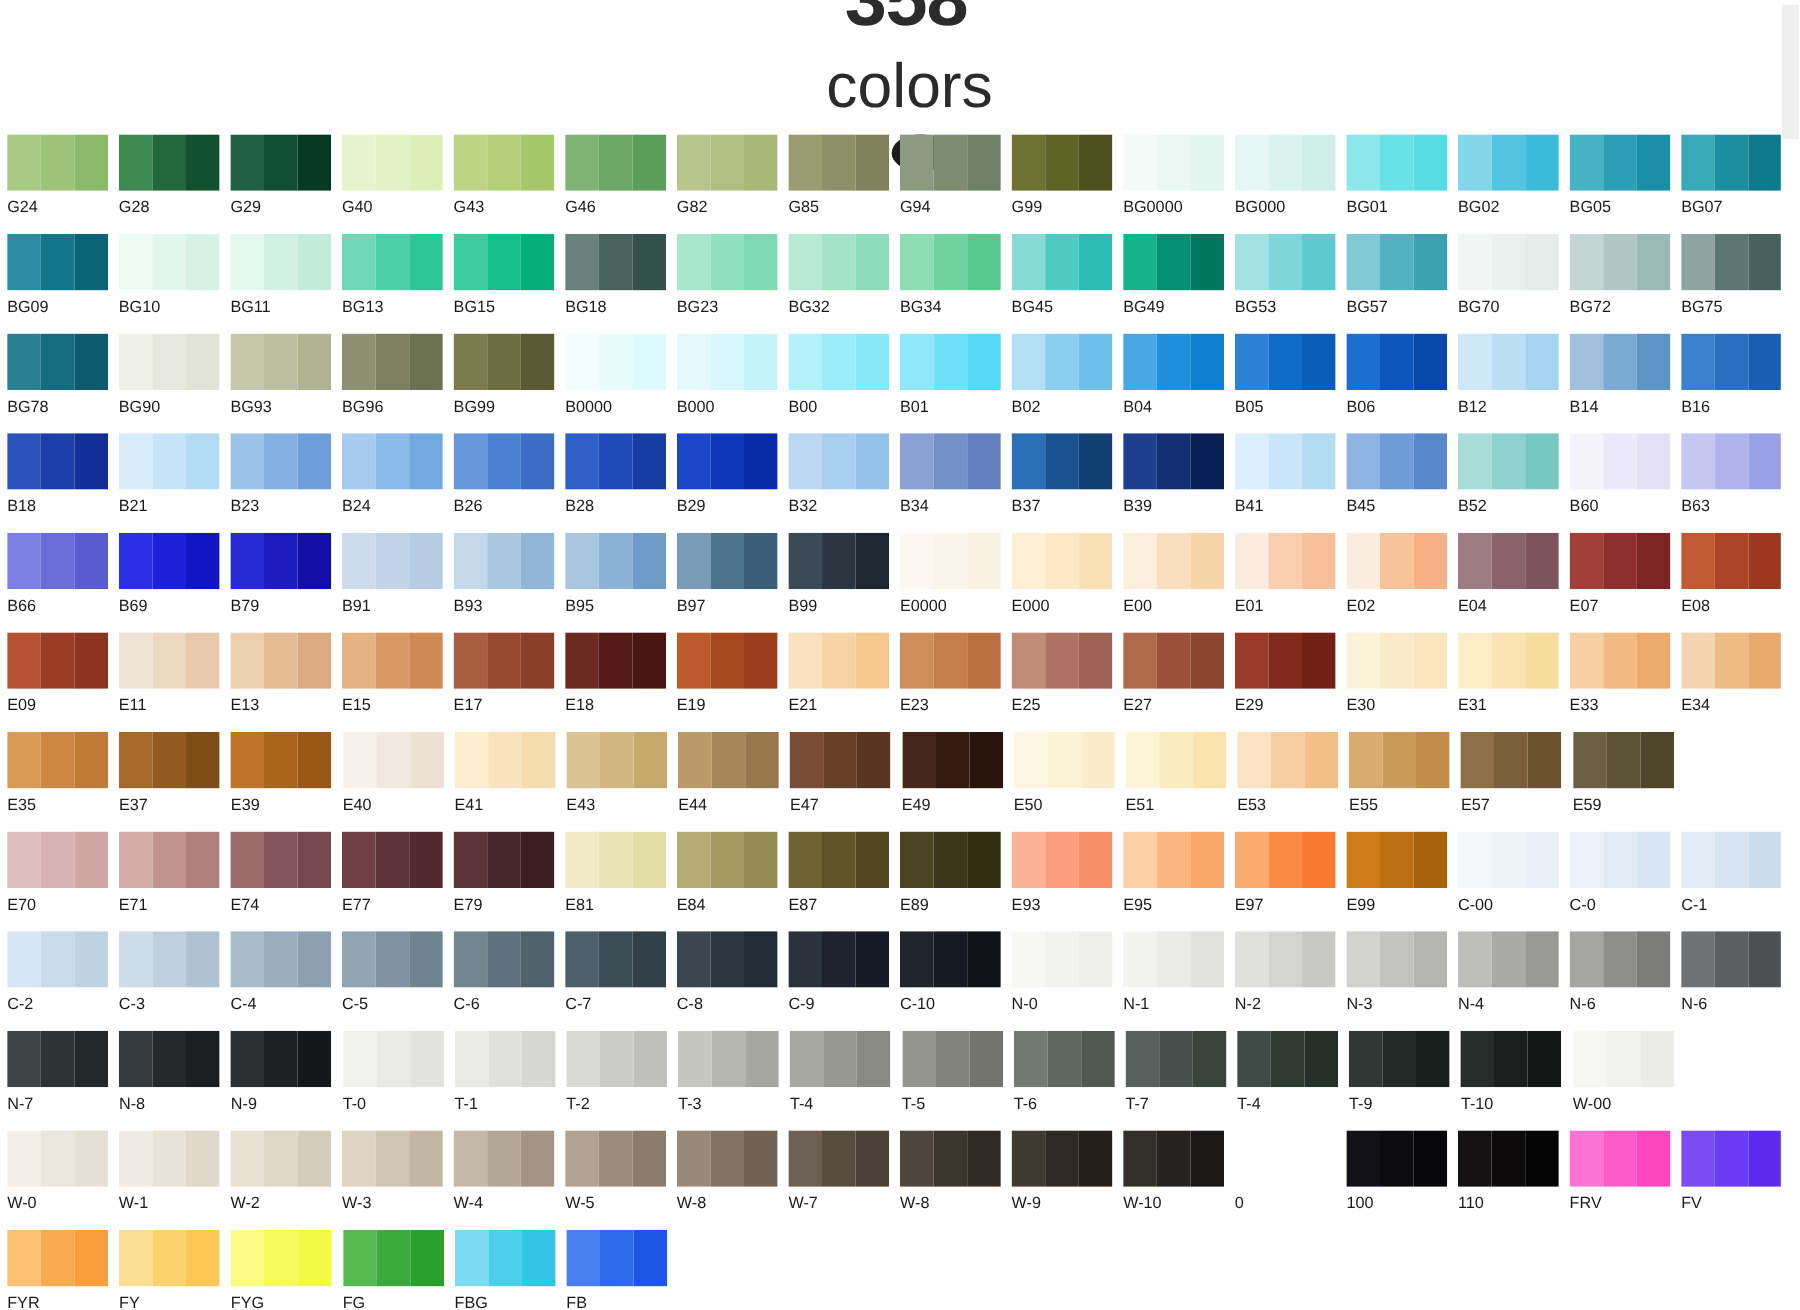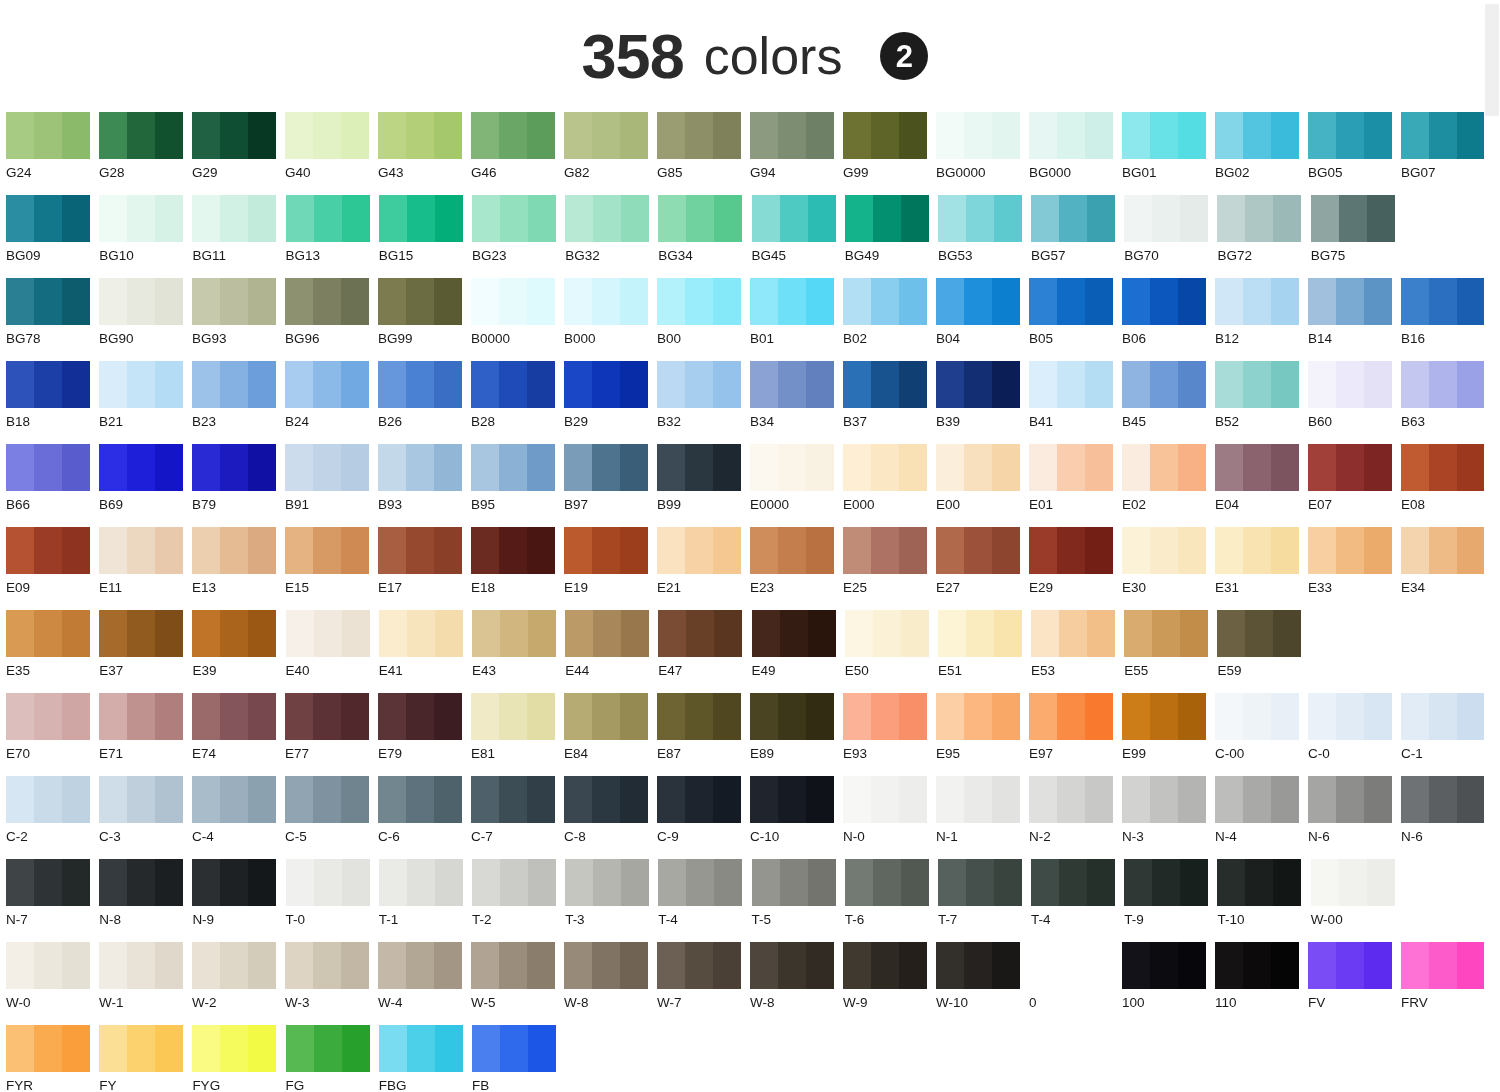--- a/index.html
+++ b/index.html
@@ -23,20 +23,21 @@
   }
 
   
   #title-bar {
     height: 112px;
     display: flex;
     align-items: center;
     justify-content: center;
     gap: 14px;
     padding-left: 10px;
+    flex-direction: column;
   }
   #title-count {
     font-size: 63px;
     font-weight: 700;
     color: #2b2b2b;
     letter-spacing: -1px;
     line-height: 1;
   }
   #title-word {
     font-size: 52px;
@@ -294,20 +295,28 @@
         <div class="swatch-cell">
           <div class="swatch-chip">
             <div class="band" style="background: rgb(62, 203, 158);"></div>
             <div class="band" style="background: rgb(23, 189, 138);"></div>
             <div class="band" style="background: rgb(3, 174, 120);"></div>
           </div>
           <div class="swatch-label">BG15</div>
         </div>
         <div class="swatch-cell">
           <div class="swatch-chip">
+            <div class="band" style="background: rgb(104, 129, 122);"></div>
+            <div class="band" style="background: rgb(72, 98, 92);"></div>
+            <div class="band" style="background: rgb(51, 80, 74);"></div>
+          </div>
+          <div class="swatch-label">BG18</div>
+        </div>
+        <div class="swatch-cell">
+          <div class="swatch-chip">
             <div class="band" style="background: rgb(169, 231, 205);"></div>
             <div class="band" style="background: rgb(147, 224, 191);"></div>
             <div class="band" style="background: rgb(127, 217, 178);"></div>
           </div>
           <div class="swatch-label">BG23</div>
         </div>
         <div class="swatch-cell">
           <div class="swatch-chip">
             <div class="band" style="background: rgb(184, 233, 212);"></div>
             <div class="band" style="background: rgb(163, 227, 199);"></div>
@@ -1000,20 +1009,28 @@
         <div class="swatch-cell">
           <div class="swatch-chip">
             <div class="band" style="background: rgb(217, 171, 110);"></div>
             <div class="band" style="background: rgb(204, 154, 88);"></div>
             <div class="band" style="background: rgb(193, 141, 73);"></div>
           </div>
           <div class="swatch-label">E55</div>
         </div>
         <div class="swatch-cell">
           <div class="swatch-chip">
+            <div class="band" style="background: rgb(141, 112, 72);"></div>
+            <div class="band" style="background: rgb(122, 95, 58);"></div>
+            <div class="band" style="background: rgb(107, 82, 47);"></div>
+          </div>
+          <div class="swatch-label">E57</div>
+        </div>
+        <div class="swatch-cell">
+          <div class="swatch-chip">
             <div class="band" style="background: rgb(108, 97, 67);"></div>
             <div class="band" style="background: rgb(92, 83, 55);"></div>
             <div class="band" style="background: rgb(78, 70, 44);"></div>
           </div>
           <div class="swatch-label">E59</div>
         </div>
       </div>
       <div class="swatch-row">
         <div class="swatch-cell">
           <div class="swatch-chip">
@@ -1500,33 +1517,33 @@
         <div class="swatch-cell">
           <div class="swatch-chip">
             <div class="band" style="background: rgb(21, 18, 19);"></div>
             <div class="band" style="background: rgb(12, 10, 11);"></div>
             <div class="band" style="background: rgb(6, 5, 6);"></div>
           </div>
           <div class="swatch-label">110</div>
         </div>
         <div class="swatch-cell">
           <div class="swatch-chip">
+            <div class="band" style="background: rgb(253, 114, 212);"></div>
+            <div class="band" style="background: rgb(253, 91, 201);"></div>
+            <div class="band" style="background: rgb(254, 70, 192);"></div>
+          </div>
+          <div class="swatch-label">FRV</div>
+        </div>
+        <div class="swatch-cell">
+          <div class="swatch-chip">
             <div class="band" style="background: rgb(122, 76, 245);"></div>
             <div class="band" style="background: rgb(106, 59, 242);"></div>
             <div class="band" style="background: rgb(92, 43, 239);"></div>
           </div>
           <div class="swatch-label">FV</div>
-        </div>
-        <div class="swatch-cell">
-          <div class="swatch-chip">
-            <div class="band" style="background: rgb(253, 114, 212);"></div>
-            <div class="band" style="background: rgb(253, 91, 201);"></div>
-            <div class="band" style="background: rgb(254, 70, 192);"></div>
-          </div>
-          <div class="swatch-label">FRV</div>
         </div>
       </div>
       <div class="swatch-row">
         <div class="swatch-cell">
           <div class="swatch-chip">
             <div class="band" style="background: rgb(251, 192, 116);"></div>
             <div class="band" style="background: rgb(251, 171, 79);"></div>
             <div class="band" style="background: rgb(250, 157, 59);"></div>
           </div>
           <div class="swatch-label">FYR</div>

